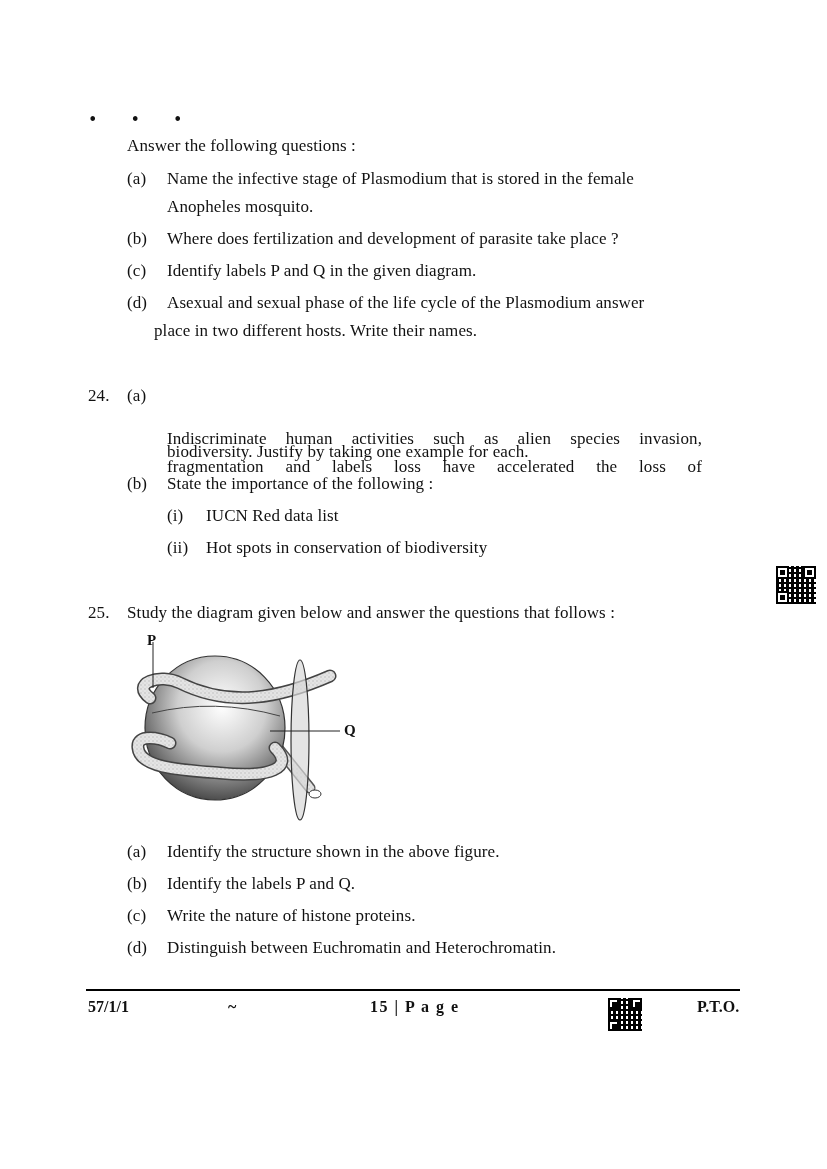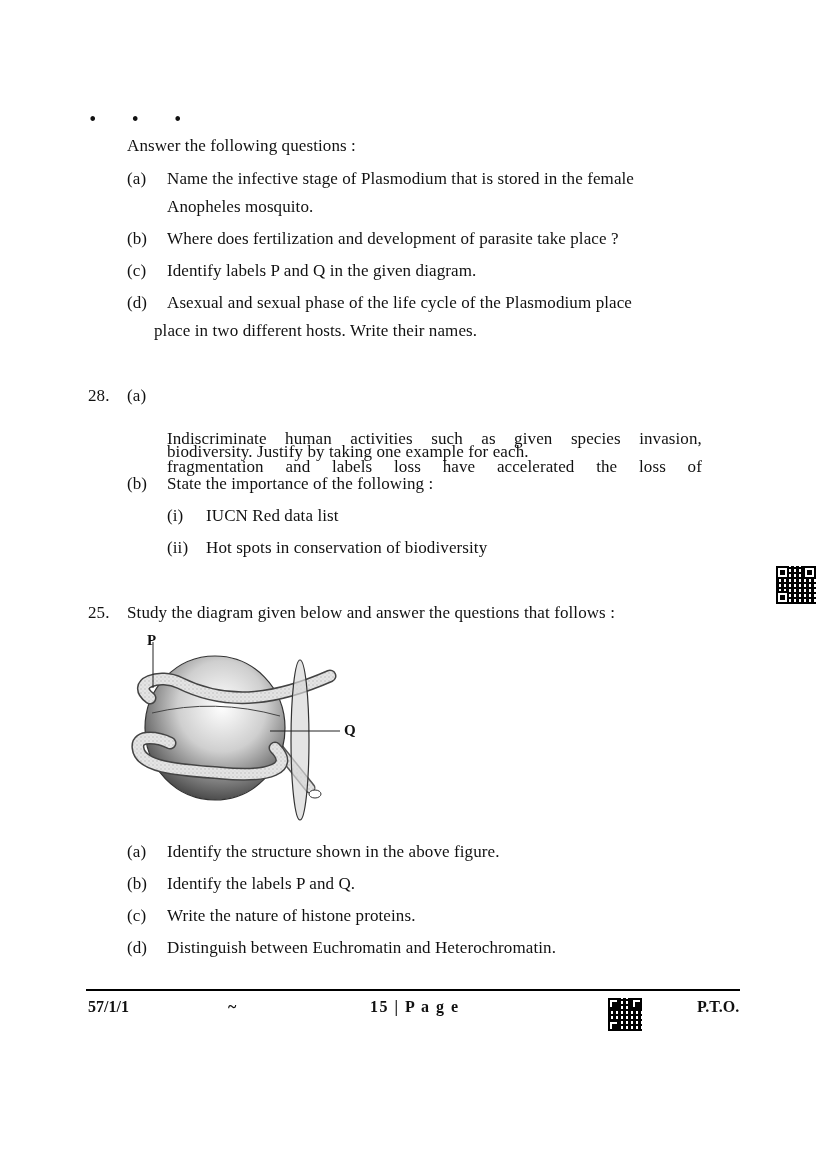--- a/index.html
+++ b/index.html
@@ -31,32 +31,32 @@
 <div class="t" style="left:167px;top:169px"><span>Name the infective stage of </span><span class="u">Plasmodium</span><span> that is stored in the female</span></div>
 <div class="t" style="left:167px;top:197px"><span class="u">Anopheles</span><span> mosquito.</span></div>
 
 <div class="t" style="left:127px;top:229px">(b)</div>
 <div class="t" style="left:167px;top:229px">Where does fertilization and development of parasite take place ?</div>
 
 <div class="t" style="left:127px;top:261px">(c)</div>
 <div class="t" style="left:167px;top:261px">Identify labels P and Q in the given diagram.</div>
 
 <div class="t" style="left:127px;top:293px">(d)</div>
-<div class="t" style="left:167px;top:293px;width:535px"><span>Asexual and sexual phase of the life cycle of the </span><span class="u">Plasmodium</span><span> place</span></div>
+<div class="t" style="left:167px;top:293px;width:535px"><span>Asexual and sexual phase of the life cycle of the </span><span class="u">Plasmodium</span><span> answer</span></div>
 <div class="t" style="left:154px;top:321px">place in two different hosts. Write their names.</div>
 
-<div class="t" style="left:88px;top:386px">28.</div>
+<div class="t" style="left:88px;top:386px">24.</div>
 <div class="t" style="left:127px;top:386px">(a)</div>
 <div class="t just" style="left:167px;top:386px;width:535px">
   <span>Indiscriminate</span>
     <span>human</span>
     <span>activities</span>
     <span>such</span>
     <span>as</span>
-    <span>given</span>
+    <span>alien</span>
     <span>species</span>
     <span>invasion,</span>
 </div>
 <div class="t just" style="left:167px;top:414px;width:535px">
   <span>fragmentation</span>
     <span>and</span>
     <span>labels</span>
     <span>loss</span>
     <span>have</span>
     <span>accelerated</span>

